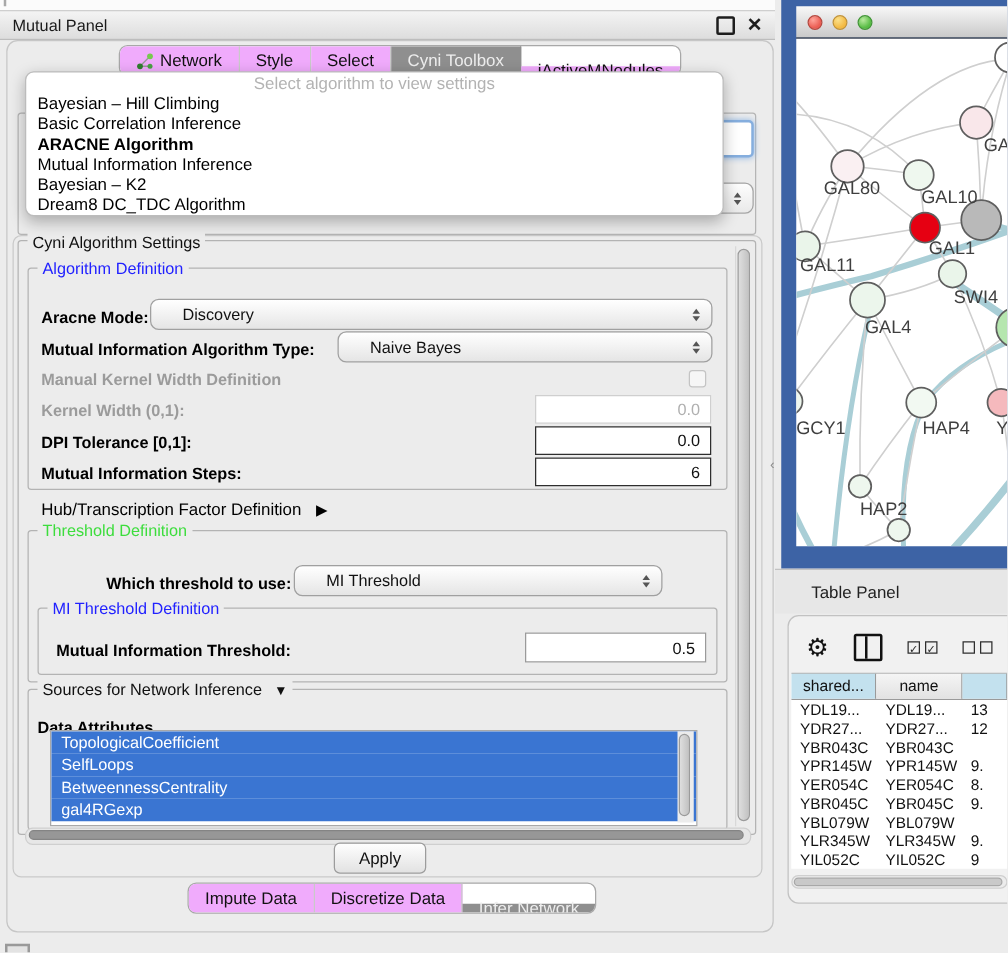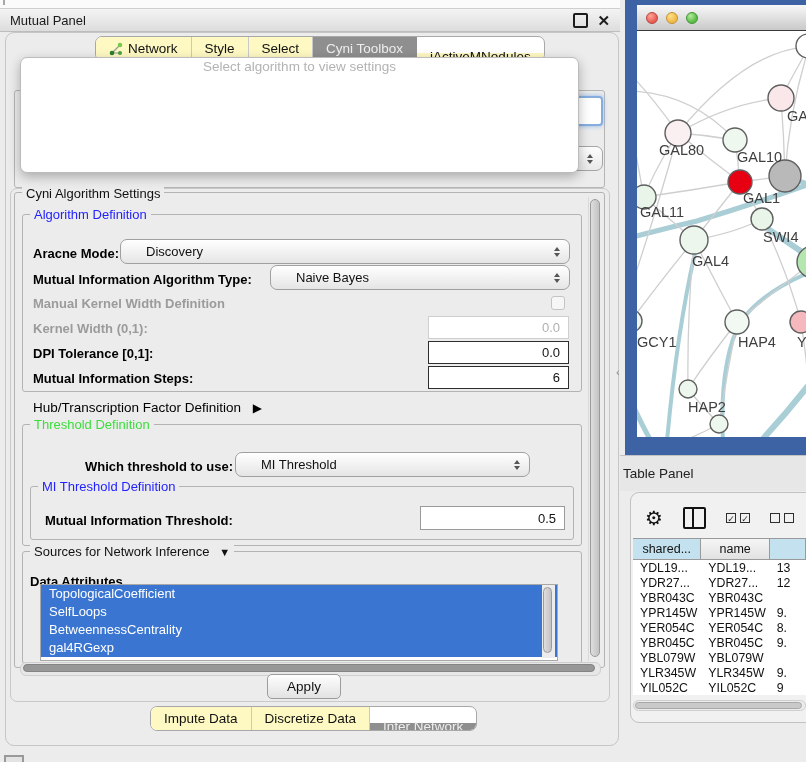--- a/index.html
+++ b/index.html
@@ -19,21 +19,21 @@
   .close-btn{font-weight:bold;font-size:15px;color:#1d1d1d;line-height:11px;}
   .cp-body{position:absolute;left:5px;top:32px;width:612px;height:712px;background:#ececec;
            border:1px solid #c6c6c6;border-radius:9px;}
   .content-panel{position:absolute;left:10px;top:188px;width:598px;height:512px;
                  border:1px solid #c9c9c9;border-radius:7px;background:#ececec;}
 
   
   .segbar{position:absolute;display:flex;background:#fff;border:1px solid #a8a8a8;
           border-radius:7px;overflow:hidden;height:23px;z-index:5;}
   .seg{display:flex;align-items:center;padding:0 13px;font-size:13.5px;color:#111;
-       border-right:1px solid #c9c9c9;background:#fef9c3;white-space:nowrap;}
+       border-right:1px solid #c9c9c9;background:#f0abfc;white-space:nowrap;}
   .seg:last-child{border-right:none;margin-top:16px;}
   .seg.active{background:#8f8f8f;color:#eeeeee;border-right-color:#8f8f8f;}
   #top-tabs{left:95px;top:36px;}
   #bottom-tabs{left:150px;top:706px;}
   .net-ico{width:14px;height:14px;margin-right:5px;}
 
   
   .popup{position:absolute;left:20px;top:57px;width:559px;height:116px;background:#fff;
          border:1px solid #bcbcbc;border-radius:7px;box-shadow:0 4px 12px rgba(0,0,0,.28);
          z-index:50;box-sizing:border-box;padding-top:1px;}
@@ -95,21 +95,21 @@
                 background:linear-gradient(#f8f8f8,#c9c9c9);border-bottom:1px solid #3a3a3a;
                 display:flex;align-items:center;padding-left:9px;gap:8px;box-sizing:border-box;}
   .light{width:12px;height:12px;border-radius:50%;box-sizing:border-box;}
   .light.red{background:radial-gradient(circle at 35% 30%,#ffa49a,#eb5e54 65%);border:1px solid #b5473e;}
   .light.yellow{background:radial-gradient(circle at 35% 30%,#fbe08a,#f3ba44 65%);border:1px solid #c19237;}
   .light.green{background:radial-gradient(circle at 35% 30%,#b8ea9e,#59bd46 65%);border:1px solid #419536;}
   .net-canvas{position:absolute;left:637px;top:31px;width:169px;height:406px;background:#fff;overflow:hidden;}
 
   
   .tp-headerbar{position:absolute;left:620px;top:455px;width:186px;height:36px;background:#e7e7e7;
-                border-top:1px solid #c2c2c2;display:flex;align-items:center;padding-left:3px;
+                border-top:1px solid #c2c2c2;display:flex;align-items:center;padding-left:29px;
                 box-sizing:border-box;font-size:13.5px;color:#222;}
   .tp-body{position:absolute;left:630px;top:492px;width:190px;height:231px;background:#f1f1f1;
            border:1px solid #c2c2c2;border-radius:9px;box-sizing:border-box;}
   .tp-toolbar{position:absolute;left:645px;top:504px;height:28px;display:flex;align-items:center;z-index:6;}
   .gear{font-size:20px;color:#111;font-family:"DejaVu Sans",sans-serif;line-height:20px;}
   .colicon{width:19px;height:18px;border:2px solid #111;border-radius:2px;margin-left:20px;
            display:flex;box-sizing:content-box;}
   .colicon div{width:50%;height:100%;border-right:2px solid #111;box-sizing:border-box;}
   .cbpair{display:flex;gap:4px;margin-left:20px;}
   .cb{width:10px;height:10px;border:1.5px solid #2e2e2e;font-size:9px;line-height:10px;
@@ -177,20 +177,28 @@
   <div class="remnant-field"></div>
   <div class="remnant-combo">
     <span class="arrows">
         <span class="tri-up"></span>
         <span class="tri-dn"></span>
       </span>
   </div>
 
   <div class="popup">
     <div class="popup-hint">Select algorithm to view settings</div>
+    <div id="dd-list">
+        <div class="dd-item">Bayesian – Hill Climbing</div>
+        <div class="dd-item">Basic Correlation Inference</div>
+        <div class="dd-item bold">ARACNE Algorithm</div>
+        <div class="dd-item">Mutual Information Inference</div>
+        <div class="dd-item">Bayesian – K2</div>
+        <div class="dd-item">Dream8 DC_TDC Algorithm</div>
+      </div>
   </div>
 
   <div class="groupbox" style="left:14px;top:192px;width:589px;height:474px;"></div>
   <span class="gb-label" style="left:22px;top:186px;">Cyni Algorithm Settings</span>
   <div class="vscroll" style="left:588px;top:197px;height:464px;">
     <div class="vthumb" style="top:2px;width:10px;height:458px;"></div>
   </div>
 
   <div class="groupbox" style="left:22px;top:214px;width:558px;height:176px;"></div>
   <span class="gb-label gb-blue" style="left:30px;top:207px;">Algorithm Definition</span>

